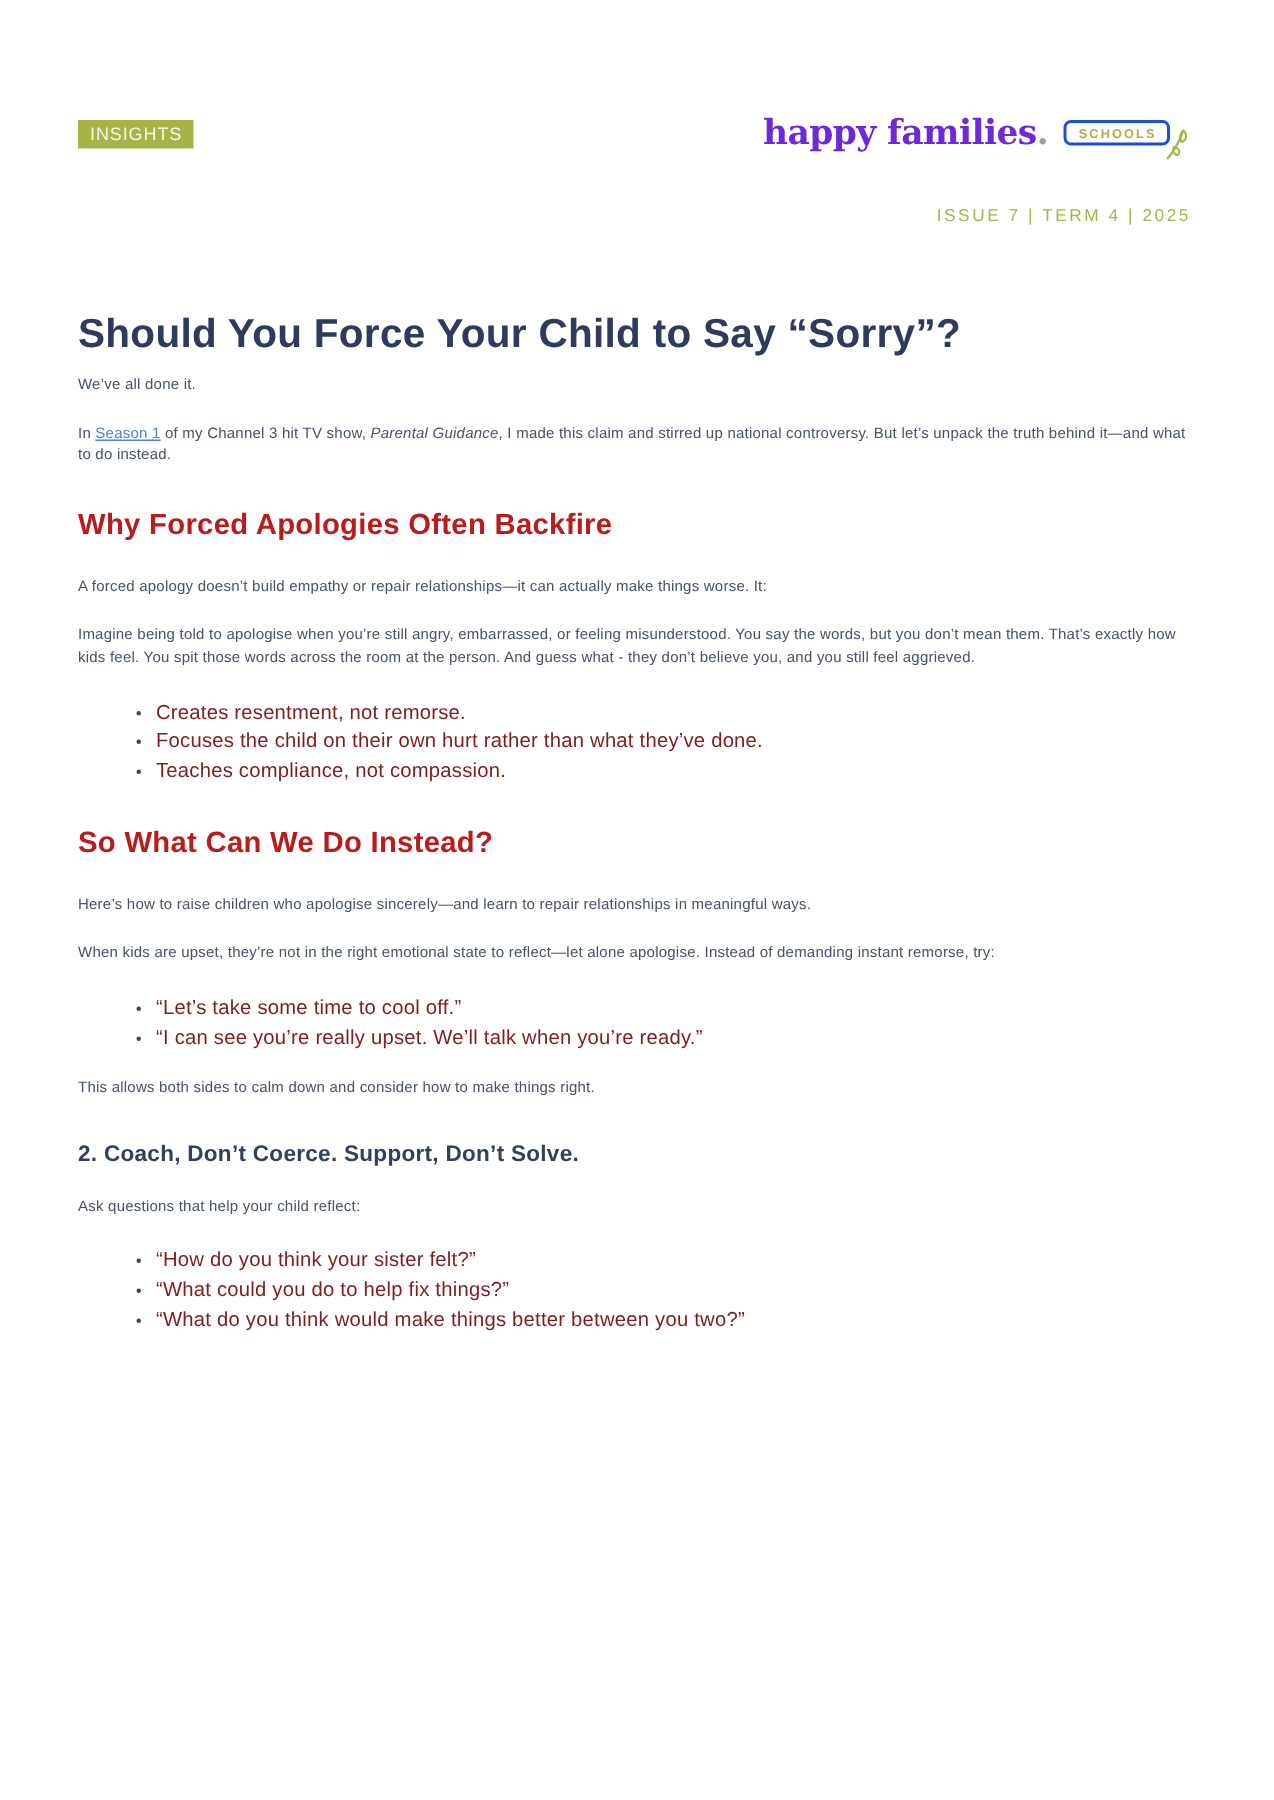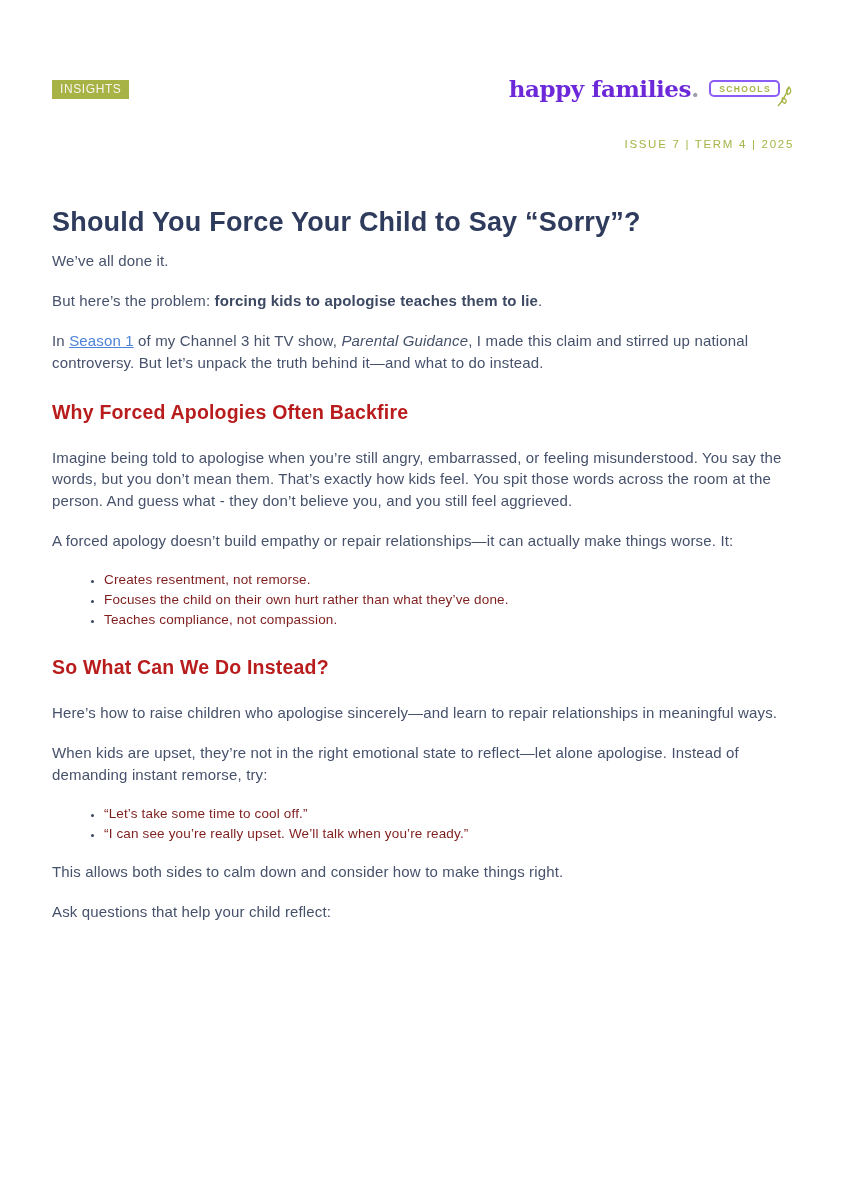--- a/index.html
+++ b/index.html
@@ -45,21 +45,21 @@
     font-family: "DejaVu Serif", serif;
     font-weight: 600;
     font-size: 23px;
     color: #9aa0ab;
     line-height: 1;
   }
   .schools-badge {
     position: relative;
     margin-left: 10px;
     margin-right: 14px;
-    border: 2px solid #8b5cf6;
+    border: 2px solid #1d4ed8;
     border-radius: 5px;
     color: #a7b345;
     font-size: 8.5px;
     font-weight: bold;
     letter-spacing: 1.4px;
     padding: 3px 7px 2px 8px;
     line-height: 1;
     white-space: nowrap;
   }
   .leaf-icon {
@@ -77,21 +77,21 @@
   
   h1.article-title {
     margin: 57px 0 12px 0;
     font-size: 27px;
     font-weight: bold;
     color: #2e3b5c;
     letter-spacing: 0.2px;
   }
   .article-body p {
     margin: 10px 0 18px 0;
-    font-size: 15px;
+    font-size: 10px;
     line-height: 1.46;
     color: #46516b;
     letter-spacing: 0.15px;
   }
   .article-body h2 {
     margin: 27px 0 23px 0;
     font-size: 19.5px;
     font-weight: 600;
     color: #b91c1c;
     letter-spacing: 0.2px;
@@ -145,34 +145,39 @@
       </span>
     </div>
   </div>
 
   <div class="issue-line">ISSUE 7 | TERM 4 | 2025</div>
 
   <h1 class="article-title">Should You Force Your Child to Say “Sorry”?</h1>
 
   <div class="article-body">
       <p><span>We’ve all done it.</span></p>
-      <p><span>But here’s the problem: </span><strong>forcing kids to apologise teaches them to lie</strong><span>.</span></p>
       <p><span>In </span><a class="link" href="#">Season 1</a><span> of my Channel 3 hit TV show, </span><em>Parental Guidance</em><span>, I made this claim and stirred up national controversy. But let’s unpack the truth behind it—and what to do instead.</span></p>
       <h2>Why Forced Apologies Often Backfire</h2>
+      <p><span>A forced apology doesn’t build empathy or repair relationships—it can actually make things worse. It:</span></p>
       <p><span>Imagine being told to apologise when you’re still angry, embarrassed, or feeling misunderstood. You say the words, but you don’t mean them. That’s exactly how kids feel. You spit those words across the room at the person. And guess what - they don’t believe you, and you still feel aggrieved.</span></p>
-      <p><span>A forced apology doesn’t build empathy or repair relationships—it can actually make things worse. It:</span></p>
       <ul>
         <li>Creates resentment, not remorse.</li>
         <li>Focuses the child on their own hurt rather than what they’ve done.</li>
         <li>Teaches compliance, not compassion.</li>
       </ul>
       <h2>So What Can We Do Instead?</h2>
       <p><span>Here’s how to raise children who apologise sincerely—and learn to repair relationships in meaningful ways.</span></p>
       <p><span>When kids are upset, they’re not in the right emotional state to reflect—let alone apologise. Instead of demanding instant remorse, try:</span></p>
       <ul>
         <li>“Let’s take some time to cool off.”</li>
         <li>“I can see you’re really upset. We’ll talk when you’re ready.”</li>
       </ul>
       <p><span>This allows both sides to calm down and consider how to make things right.</span></p>
+      <h3>2. Coach, Don’t Coerce. Support, Don’t Solve.</h3>
       <p><span>Ask questions that help your child reflect:</span></p>
+      <ul>
+        <li>“How do you think your sister felt?”</li>
+        <li>“What could you do to help fix things?”</li>
+        <li>“What do you think would make things better between you two?”</li>
+      </ul>
     </div>
 
 </div>
 
 </body></html>

